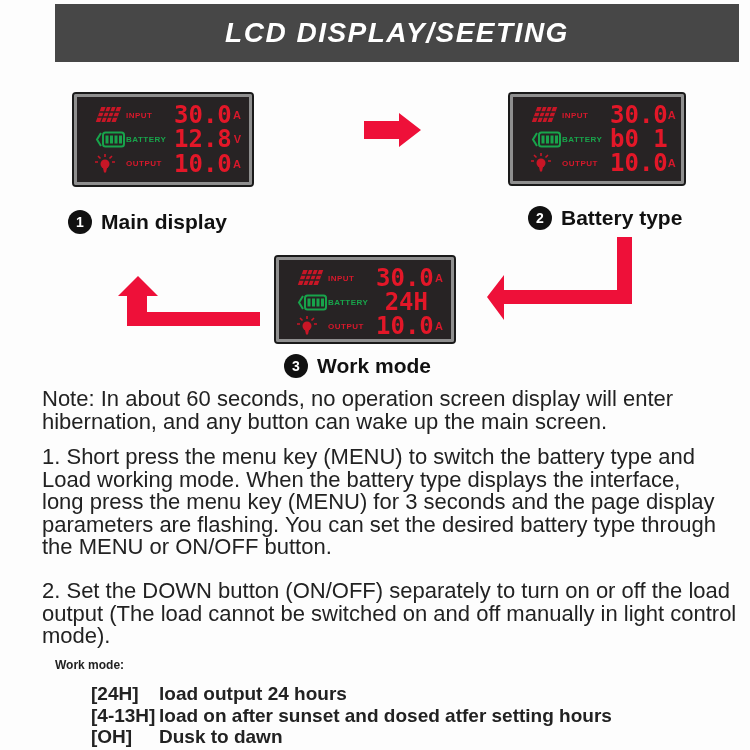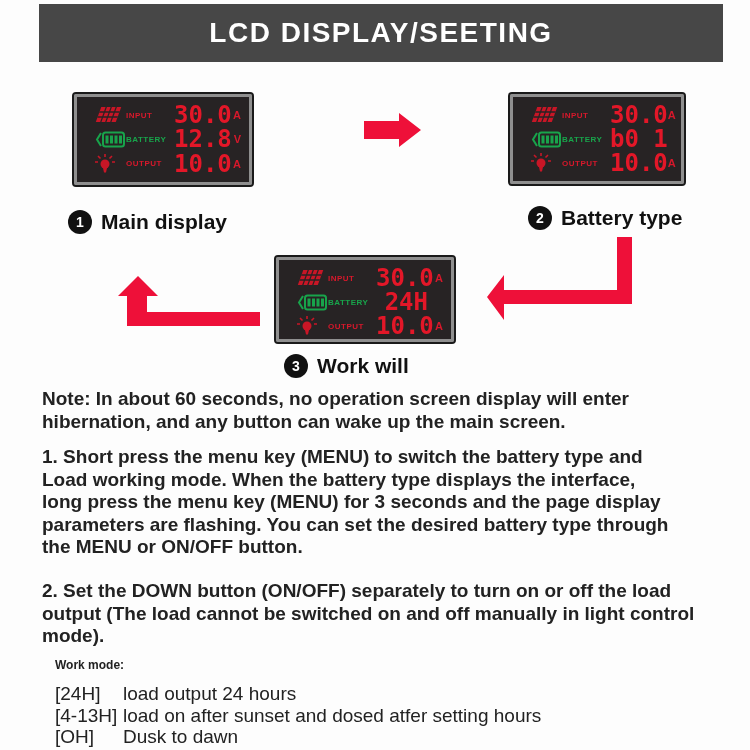--- a/index.html
+++ b/index.html
@@ -1,20 +1,20 @@
 <!DOCTYPE html>
 <html><head>
 <meta charset="utf-8">
 <style>
   html,body{margin:0;padding:0;}
   .canvas{position:relative;width:750px;height:750px;background:#fdfdfd;
     font-family:"Liberation Sans",sans-serif;overflow:hidden;}
-  .title-bar{position:absolute;left:39px;top:4px;width:684px;height:58px;background:#474747;
+  .title-bar{position:absolute;left:55px;top:4px;width:684px;height:58px;background:#474747;
     display:flex;align-items:center;justify-content:center;color:#fff;font-weight:bold;
-    font-size:28px;letter-spacing:1.5px;}
+    font-size:28px;letter-spacing:1.5px;font-style:italic;}
   
   .lcd{position:absolute;background:#272324;border:3px solid #8f8f8f;outline:2px solid #1a1a1a;
     border-radius:2px;box-sizing:border-box;padding:6px 8px 6px 17px;
     display:flex;flex-direction:column;justify-content:space-around;}
   .lcd-main{left:74px;top:94px;width:178px;height:91px;}
   .lcd-battery{left:510px;top:94px;width:174px;height:90px;}
   .lcd-work{left:276px;top:257px;width:178px;height:85px;}
   .lcd-row{display:flex;align-items:center;height:25px;}
   .lcd-icon{width:32px;display:flex;align-items:center;flex-shrink:0;}
   .lcd-label{width:48px;font-size:8px;font-weight:bold;letter-spacing:.5px;flex-shrink:0;}
@@ -24,26 +24,26 @@
   .red{color:#d6182b;} .green{color:#18a44b;}
   
   .arrow{position:absolute;}
   
   .step{position:absolute;display:flex;align-items:center;gap:9px;
     font-size:21px;font-weight:bold;color:#111;}
   .step-num{width:24px;height:24px;border-radius:50%;background:#111;color:#fff;
     display:flex;align-items:center;justify-content:center;font-size:14px;font-weight:bold;flex-shrink:0;}
   .step-1{left:68px;top:210px;} .step-2{left:528px;top:206px;} .step-3{left:284px;top:354px;}
   
-  .para{position:absolute;left:42px;width:695px;font-size:19px;font-weight:bold;color:#222;
+  .para{position:absolute;left:42px;width:695px;font-size:22px;font-weight:normal;color:#222;
     line-height:22.5px;white-space:pre-line;}
   .note{top:388px;} .p1{top:446px;} .p2{top:570px;margin-top:10px;}
   .wm-head{position:absolute;left:55px;top:658px;font-size:12px;font-weight:bold;color:#222;}
   .wm-items{position:absolute;left:55px;top:683px;width:650px;}
-  .wm-row{display:flex;font-size:19px;font-weight:normal;color:#222;line-height:21.5px;}
+  .wm-row{display:flex;font-size:19px;font-weight:bold;color:#222;line-height:21.5px;margin-left:36px;}
   .wm-key{width:68px;flex-shrink:0;}
 </style>
 </head>
 <body>
 
 <div class="canvas">
 
   <div class="title-bar">LCD DISPLAY/SEETING</div>
 
   <div class="lcd lcd-main">
@@ -191,21 +191,21 @@
       <span class="lcd-unit">A</span>
     </div>
   </div>
 
   <svg class="arrow" style="left:118px;top:274px;" width="142" height="52" viewBox="0 0 142 52">
     <polygon points="20,2 40,22 29,22 29,38 142,38 142,52 9,52 9,22 0,22" fill="#ee1039"></polygon>
   </svg>
 
   <div class="step step-3">
     <span class="step-num">3</span>
-    <span>Work will</span>
+    <span>Work mode</span>
   </div>
 
   <div class="para note">Note: In about 60 seconds, no operation screen display will enter
 hibernation, and any button can wake up the main screen.</div>
   <div class="para p1">1. Short press the menu key (MENU) to switch the battery type and
 Load working mode. When the battery type displays the interface,
 long press the menu key (MENU) for 3 seconds and the page display
  parameters are flashing. You can set the desired battery type through
 the MENU or ON/OFF button.</div>
   <div class="para p2">2. Set the DOWN button (ON/OFF) separately to turn on or off the load

